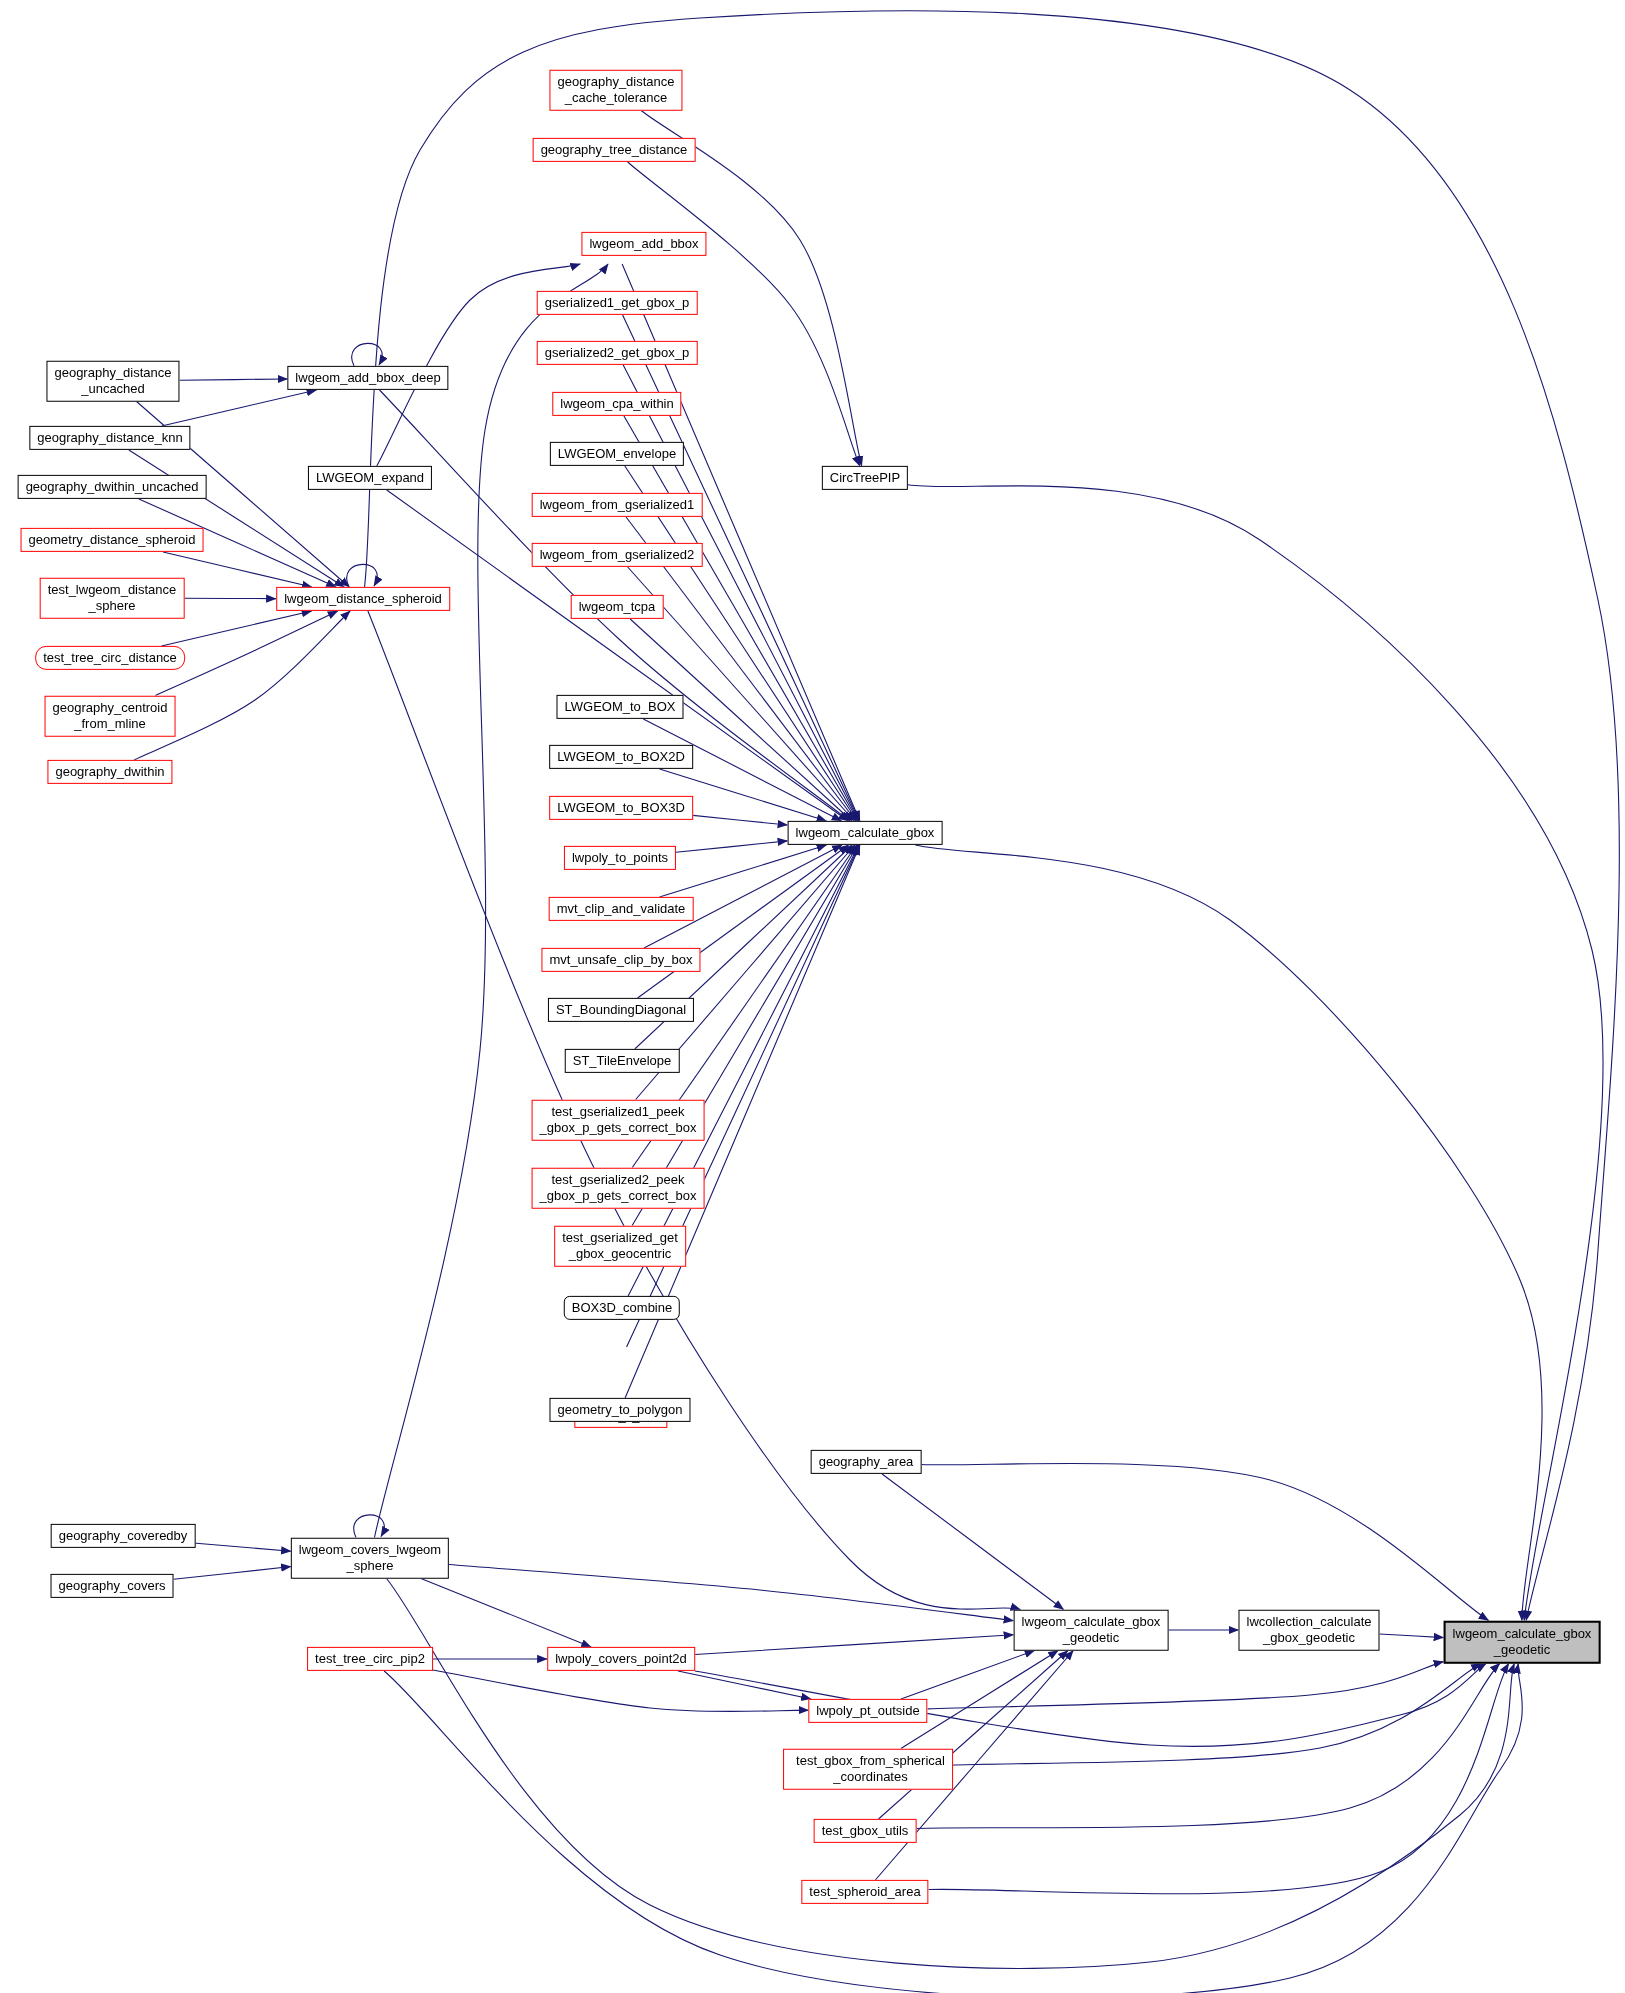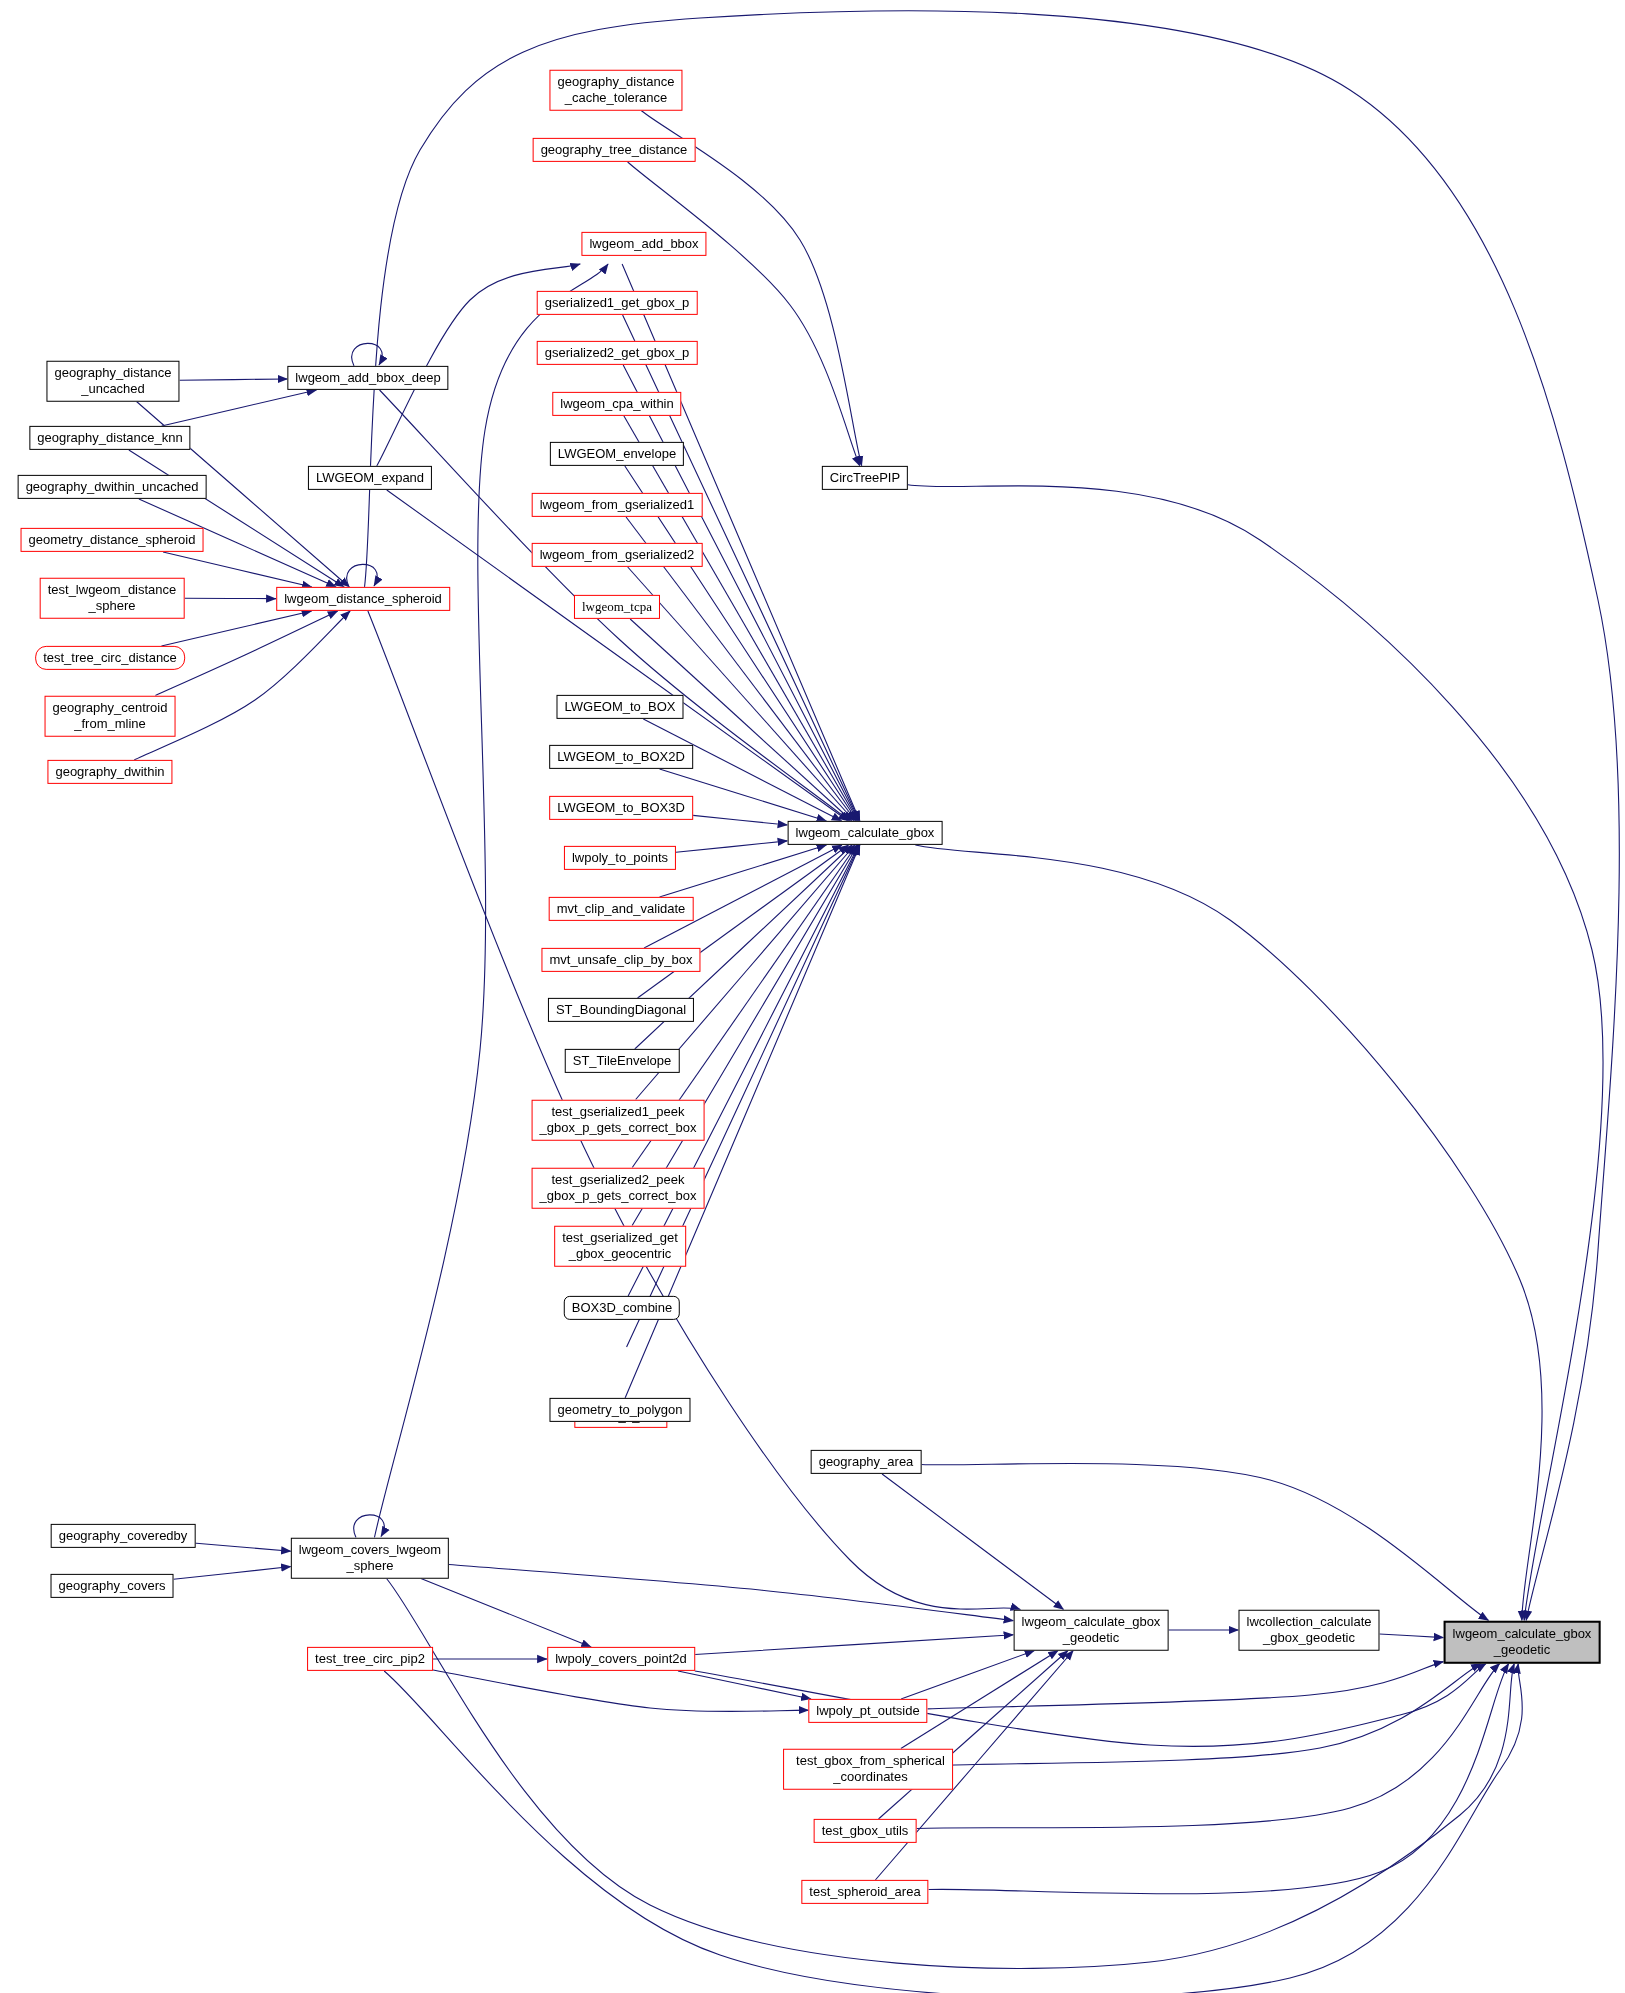--- a/index.html
+++ b/index.html
@@ -109,21 +109,21 @@
     <div class="node red" style="left: 616px; top: 90px;">geography_distance
 _cache_tolerance</div>
     <div class="node red" style="left: 614px; top: 150px;">geography_tree_distance</div>
     <div class="node red" style="left: 617px; top: 244px; margin-left: 27px;">lwgeom_add_bbox</div>
     <div class="node red" style="left: 617px; top: 303px;">gserialized1_get_gbox_p</div>
     <div class="node red" style="left: 617px; top: 353px;">gserialized2_get_gbox_p</div>
     <div class="node red" style="left: 617px; top: 404px;">lwgeom_cpa_within</div>
     <div class="node black" style="left: 617px; top: 454px;">LWGEOM_envelope</div>
     <div class="node red" style="left: 617px; top: 505px;">lwgeom_from_gserialized1</div>
     <div class="node red" style="left: 617px; top: 555px;">lwgeom_from_gserialized2</div>
-    <div class="node red" style="left: 617px; top: 607px; font-family: Liberation Serif, serif;">lwgeom_tcpa</div>
+    <div class="node red" style="left: 617px; top: 607px;">lwgeom_tcpa</div>
     <div class="node black" style="left: 620px; top: 707px;">LWGEOM_to_BOX</div>
     <div class="node black" style="left: 621px; top: 757px;">LWGEOM_to_BOX2D</div>
     <div class="node red" style="left: 621px; top: 808px;">LWGEOM_to_BOX3D</div>
     <div class="node red" style="left: 620px; top: 858px;">lwpoly_to_points</div>
     <div class="node red" style="left: 621px; top: 909px;">mvt_clip_and_validate</div>
     <div class="node red" style="left: 621px; top: 960px;">mvt_unsafe_clip_by_box</div>
     <div class="node black" style="left: 621px; top: 1010px;">ST_BoundingDiagonal</div>
     <div class="node black" style="left: 622px; top: 1061px;">ST_TileEnvelope</div>
     <div class="node red" style="left: 618px; top: 1120px;">test_gserialized1_peek
 _gbox_p_gets_correct_box</div>

